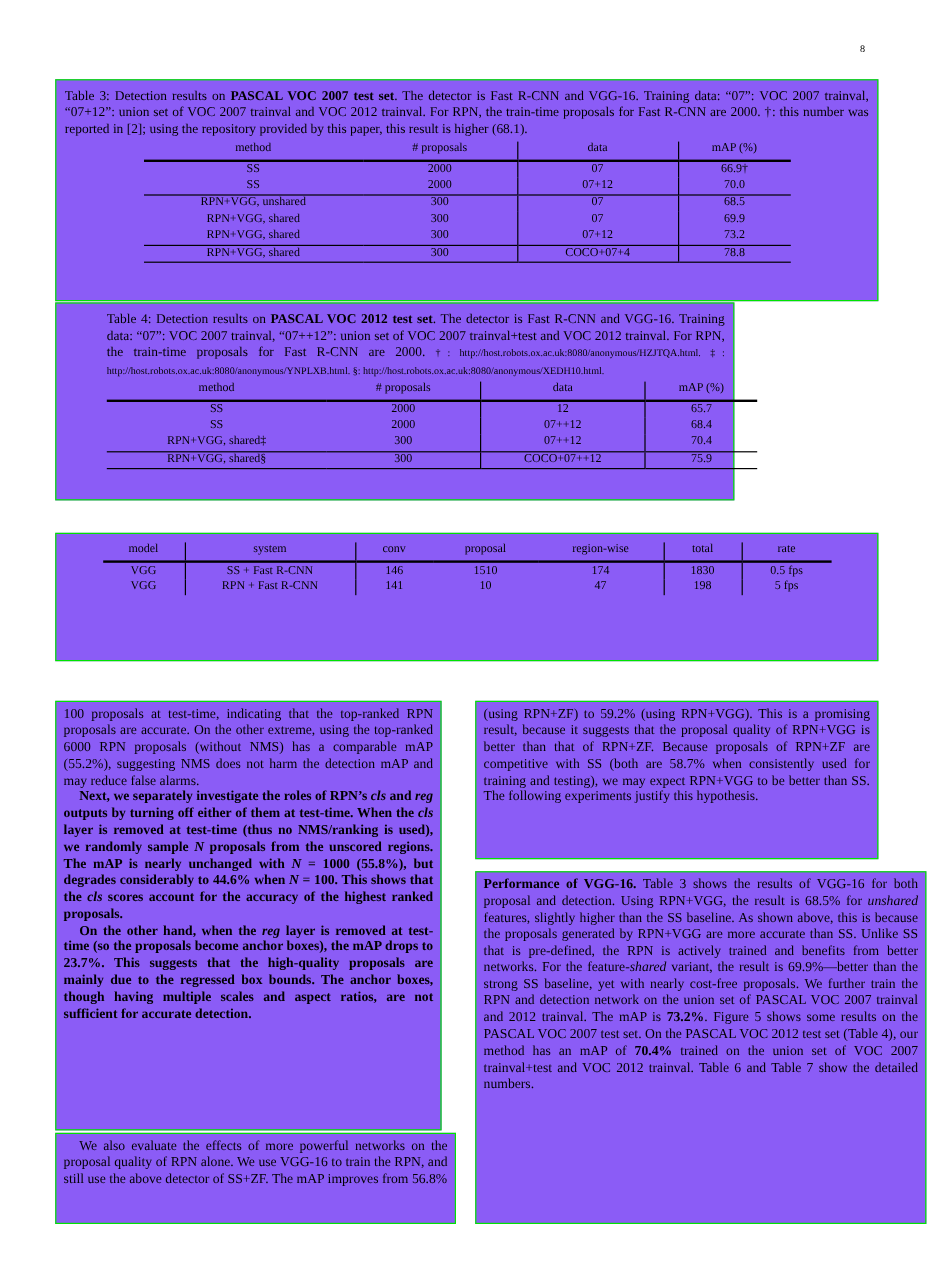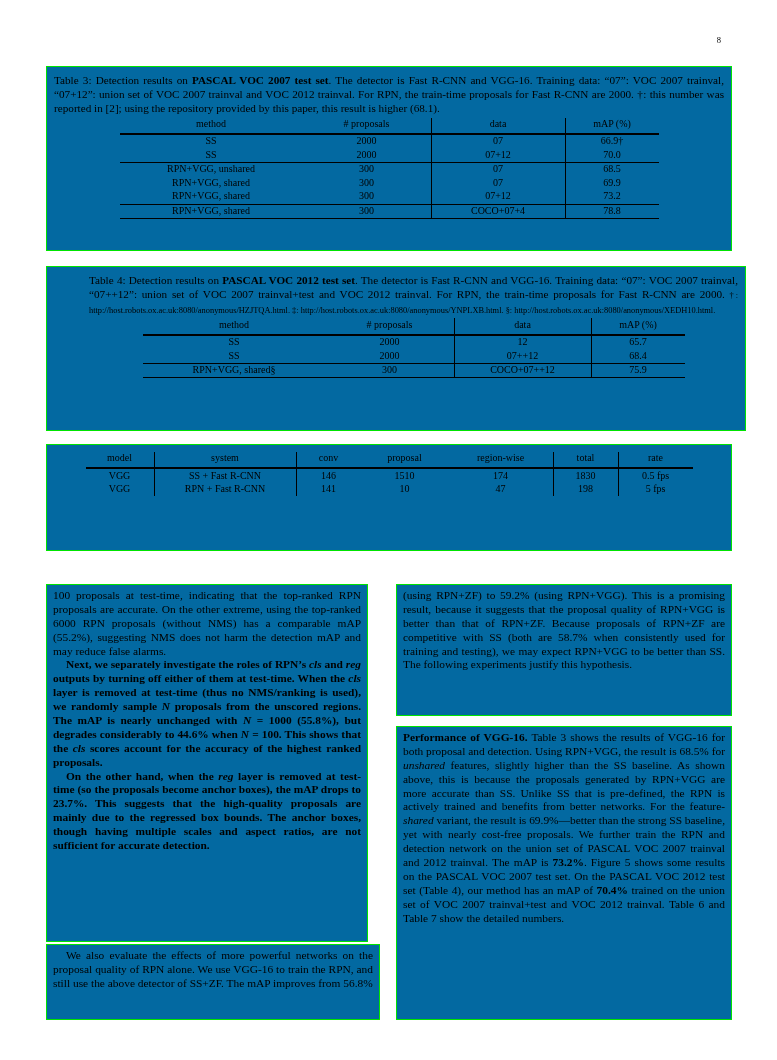--- a/index.html
+++ b/index.html
@@ -29,21 +29,21 @@
     top: 35px;
     font-size: 8.5px;
     font-family: "Liberation Serif", serif;
   }
 
   
   .gbox {
     position: absolute;
     border: 1.6px solid #00e400;
     box-sizing: border-box;
-    background: #0369a1;
+    background: #8b5cf6;
   }
 
   
   .tbl-block {
     padding: 6px 7px 6px 7px;
   }
   .caption {
     font-size: 11.2px;
     line-height: 1.265;
     text-align: justify;
@@ -150,21 +150,21 @@
         <tr class="last-row">
           <td>RPN+VGG, shared</td>
           <td>300</td>
           <td class="vl">COCO+07+4</td>
           <td class="vl bold">78.8</td>
         </tr>
       </tbody>
     </table>
   </div>
 
-  <div class="gbox tbl-block" style="left:46px; top:266px; width:700px; height:165px;padding-left:42px;">
+  <div class="gbox tbl-block" style="left:46px; top:252px; width:566px; height:165px;padding-left:42px;">
     <p class="caption">
       <span>Table 4: Detection results on </span><b>PASCAL VOC 2012 test set</b><span>. The detector is Fast R-CNN and VGG-16. Training data: “07”: VOC 2007 trainval, “07++12”: union set of VOC 2007 trainval+test and VOC 2012 trainval. For RPN, the train-time proposals for Fast R-CNN are 2000. </span><span class="urls">†: http://host.robots.ox.ac.uk:8080/anonymous/HZJTQA.html. ‡: http://host.robots.ox.ac.uk:8080/anonymous/YNPLXB.html. §: http://host.robots.ox.ac.uk:8080/anonymous/XEDH10.html.</span>
     </p>
     <table class="data t4">
       <thead>
         <tr class="hdr-row">
           <th style="min-width:165px">method</th>
           <th style="min-width:110px"># proposals</th>
           <th class="vl" style="min-width:118px">data</th>
           <th class="vl" style="min-width:75px">mAP (%)</th>
@@ -175,20 +175,26 @@
           <td>SS</td>
           <td>2000</td>
           <td class="vl">12</td>
           <td class="vl">65.7</td>
         </tr>
         <tr>
           <td>SS</td>
           <td>2000</td>
           <td class="vl">07++12</td>
           <td class="vl">68.4</td>
+        </tr>
+        <tr>
+          <td>RPN+VGG, shared‡</td>
+          <td>300</td>
+          <td class="vl">07++12</td>
+          <td class="vl bold">70.4</td>
         </tr>
         <tr class="last-row">
           <td>RPN+VGG, shared§</td>
           <td>300</td>
           <td class="vl">COCO+07++12</td>
           <td class="vl bold">75.9</td>
         </tr>
       </tbody>
     </table>
   </div>
@@ -236,17 +242,17 @@
   </div>
 
   <div class="gbox col-box" style="left:46px; top:944px; width:334px; height:76px;">
     <p class="para ind">We also evaluate the effects of more powerful networks on the proposal quality of RPN alone. We use VGG-16 to train the RPN, and still use the above detector of SS+ZF. The mAP improves from 56.8%</p>
   </div>
 
   <div class="gbox col-box" style="left:396px; top:584px; width:336px; height:132px;">
     <p class="para">(using RPN+ZF) to 59.2% (using RPN+VGG). This is a promising result, because it suggests that the proposal quality of RPN+VGG is better than that of RPN+ZF. Because proposals of RPN+ZF are competitive with SS (both are 58.7% when consistently used for training and testing), we may expect RPN+VGG to be better than SS. The following experiments justify this hypothesis.</p>
   </div>
 
-  <div class="gbox col-box" style="left:396px; top:726px; width:336px; height:294px;">
+  <div class="gbox col-box" style="left:396px; top:726px; width:376px; height:294px;">
     <p class="para"><b>Performance of VGG-16.</b><span> Table 3 shows the results of VGG-16 for both proposal and detection. Using RPN+VGG, the result is 68.5% for </span><i>unshared</i><span> features, slightly higher than the SS baseline. As shown above, this is because the proposals generated by RPN+VGG are more accurate than SS. Unlike SS that is pre-defined, the RPN is actively trained and benefits from better networks. For the feature-</span><i>shared</i><span> variant, the result is 69.9%—better than the strong SS baseline, yet with nearly cost-free proposals. We further train the RPN and detection network on the union set of PASCAL VOC 2007 trainval and 2012 trainval. The mAP is </span><b>73.2%</b><span>. Figure 5 shows some results on the PASCAL VOC 2007 test set. On the PASCAL VOC 2012 test set (Table 4), our method has an mAP of </span><b>70.4%</b><span> trained on the union set of VOC 2007 trainval+test and VOC 2012 trainval. Table 6 and Table 7 show the detailed numbers.</span></p>
   </div>
 
 </div>
 
 </body></html>

